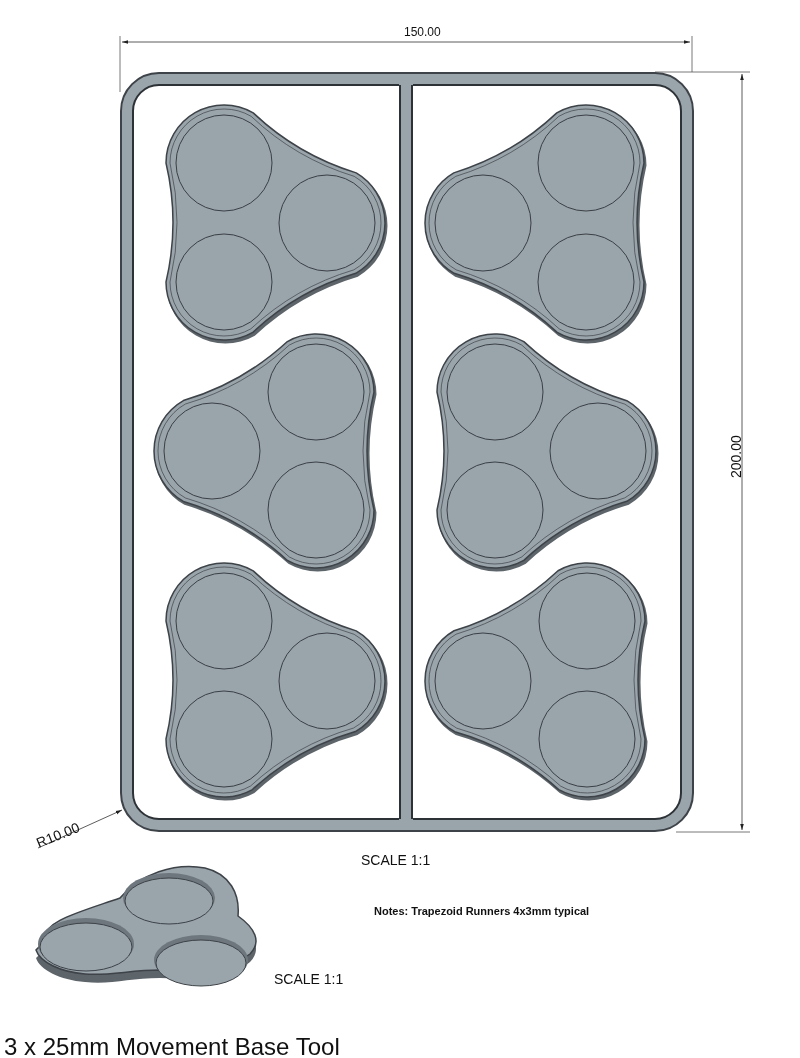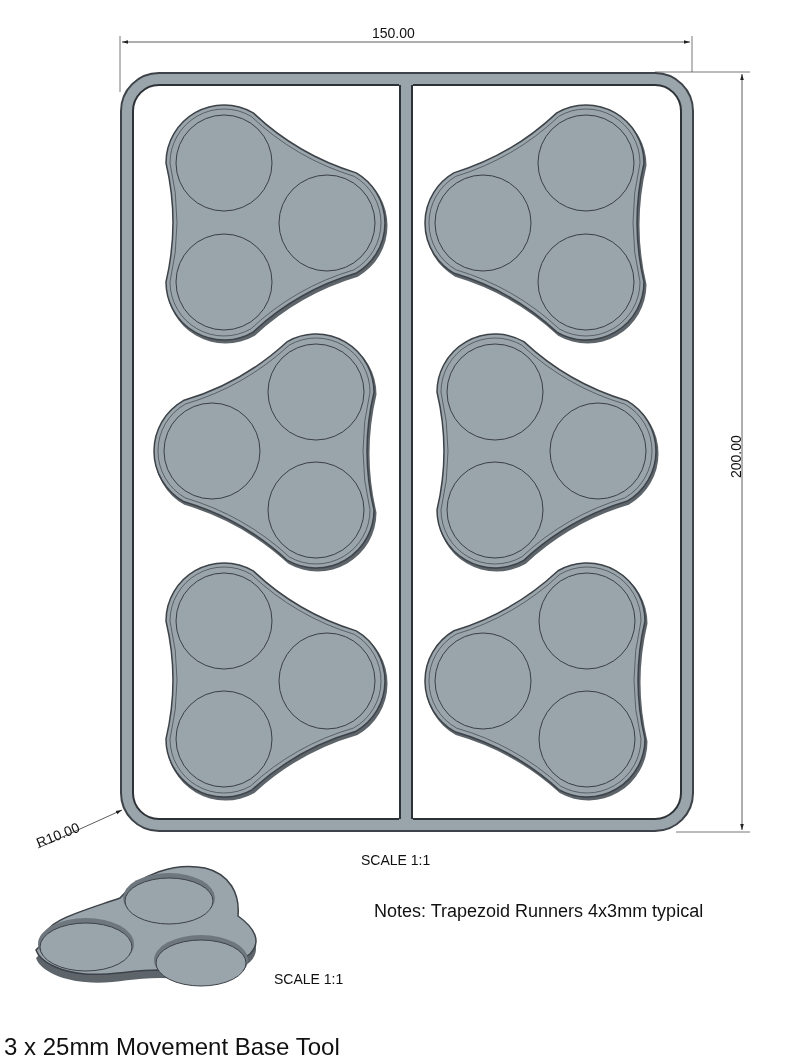--- a/index.html
+++ b/index.html
@@ -1,23 +1,23 @@
 <!DOCTYPE html>
 <html><head>
   <meta charset="utf-8">
   <style>
     html, body { margin:0; padding:0; background:#ffffff; }
     body { width:800px; height:1058px; position:relative; overflow:hidden; font-family:"Liberation Sans", sans-serif; }
     #drawing { position:absolute; left:0; top:0; width:800px; height:1058px; }
     .lbl { position:absolute; color:#111; font-family:"Liberation Sans", sans-serif; white-space:nowrap; }
-    .dim-top { left:372px; top:25px; font-size:14px; }
+    .dim-top { left:404px; top:25px; font-size:12px; }
     .dim-right { left:722px; top:440px; font-size:14px; transform:rotate(-90deg); transform-origin:left top; top:478px; left:728px; }
     .dim-radius { left:34px; top:836px; font-size:14px; transform:rotate(-22deg); transform-origin:left top; }
     .scale-main { left:361px; top:852px; font-size:14px; }
-    .notes { left:374px; top:903px; font-size:18px; line-height:17px; }
+    .notes { left:374px; top:903px; font-size:11px; line-height:17px;font-weight:bold; }
     .scale-iso { left:274px; top:971px; font-size:14px; }
     .title { left:4px; top:1033px; font-size:24px; color:#111; }
   </style>
 </head>
 <body>
 
 <svg id="drawing" viewBox="0 0 800 1058" xmlns="http://www.w3.org/2000/svg">
   <defs>
     <marker id="arrow" viewBox="0 0 10 10" refX="10" refY="5" markerWidth="8" markerHeight="8" orient="auto-start-reverse">
       <path d="M0,2 L10,5 L0,8 z" fill="#222"></path>

